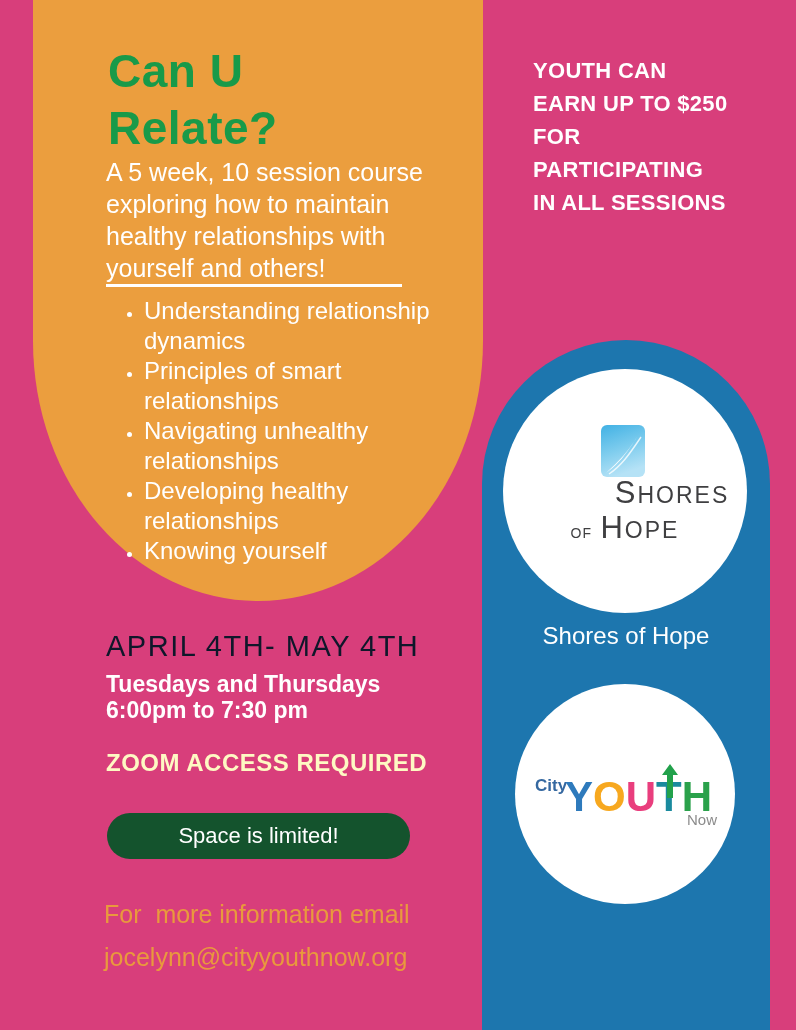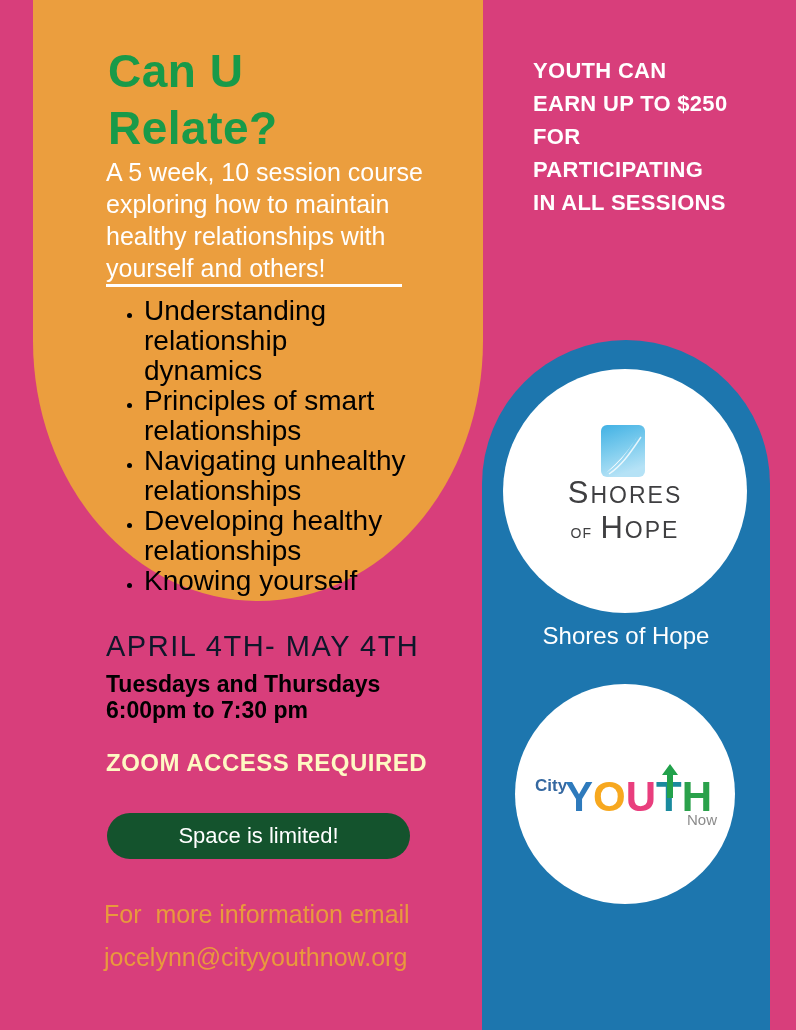--- a/index.html
+++ b/index.html
@@ -26,21 +26,21 @@
     font-size:25px;line-height:32px;color:#ffffff;
     white-space:pre-line;
   }
   .divider{
     position:absolute;left:106px;top:284px;
     width:296px;height:3px;background:#ffffff;
   }
   .bullets{
     position:absolute;left:106px;top:296px;margin:0;
     padding-left:38px;width:320px;
-    font-size:28px;line-height:30px;color:#000000;
+    font-size:24px;line-height:30px;color:#ffffff;
     list-style:disc;
   }
   .bullets li{margin:0;white-space:pre-line;}
   .bullets li::marker{font-size:18px;}
   .incentive{
     position:absolute;left:533px;top:54px;margin:0;
     width:210px;
     font-size:22px;line-height:33px;font-weight:bold;
     color:#ffffff;white-space:pre-line;letter-spacing:.3px;
   }
@@ -57,38 +57,38 @@
   .circle-cyn{left:33px;top:344px;width:220px;height:220px;}
   .partner-label{
     position:absolute;left:0;width:288px;margin:0;
     text-align:center;font-size:24px;color:#ffffff;
   }
   .label-shores{top:282px;}
   .label-cyn{top:605px;}
   
   .soh-square{position:absolute;left:98px;top:56px;}
   .soh-line1{position:absolute;left:0;top:106px;width:244px;text-align:center;
-    color:#3f3f41;font-size:23px;letter-spacing:2px;font-weight:400;}
+    color:#3f3f41;font-size:23px;letter-spacing:2px;font-weight:400;padding-left:47px;}
   .soh-line2{position:absolute;left:0;top:141px;width:244px;text-align:center;
     color:#3f3f41;font-size:23px;letter-spacing:2px;font-weight:400;}
   .soh-big{font-size:31px;}
   .soh-of{font-size:14px;letter-spacing:1px;}
   
   .cyn-city{position:absolute;left:20px;top:92px;font-size:17px;color:#3568a0;font-weight:bold;}
   .cyn-word{position:absolute;left:50px;top:92px;font-size:42px;font-weight:bold;letter-spacing:0px;line-height:42px;}
   .cyn-now{position:absolute;left:172px;top:127px;font-size:15px;color:#8b8b8b;}
   .cyn-arrow{position:absolute;left:146px;top:80px;}
   
   .date-heading{
     position:absolute;left:106px;top:630px;margin:0;
     font-size:29px;color:#0f172a;font-weight:400;letter-spacing:1.5px;
   }
   .schedule{
     position:absolute;left:106px;top:671px;margin:0;
-    font-size:23px;line-height:26px;font-weight:bold;color:#000000;
+    font-size:23px;line-height:26px;font-weight:bold;color:#ffffff;
     white-space:pre-line;
   }
   .zoom-note{
     position:absolute;left:106px;top:749px;margin:0;
     font-size:24px;font-weight:bold;color:#fef9c3;letter-spacing:.5px;
   }
   .space-pill{
     position:absolute;left:107px;top:813px;
     width:303px;height:46px;border-radius:23px;
     background:#14532d;color:#ffffff;

